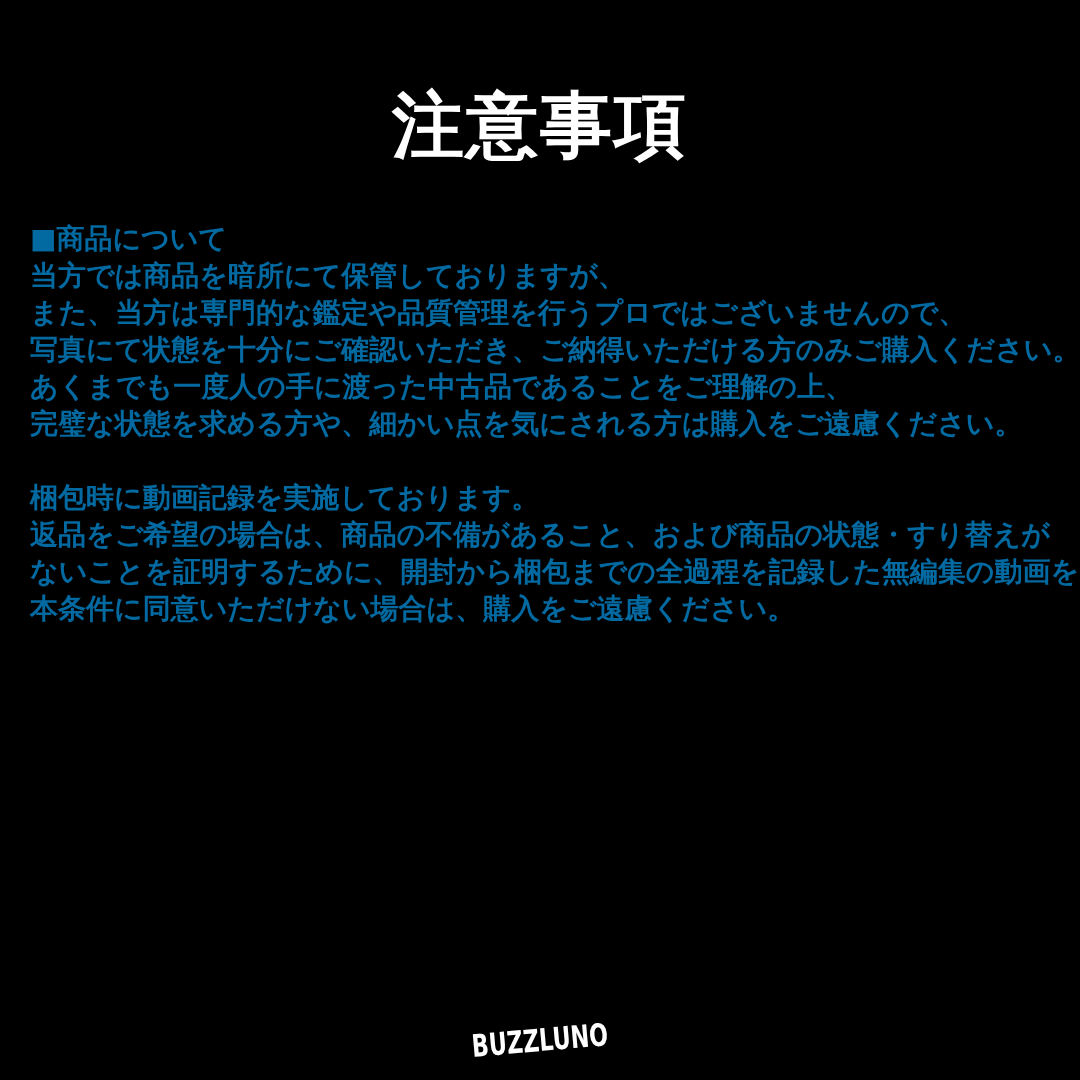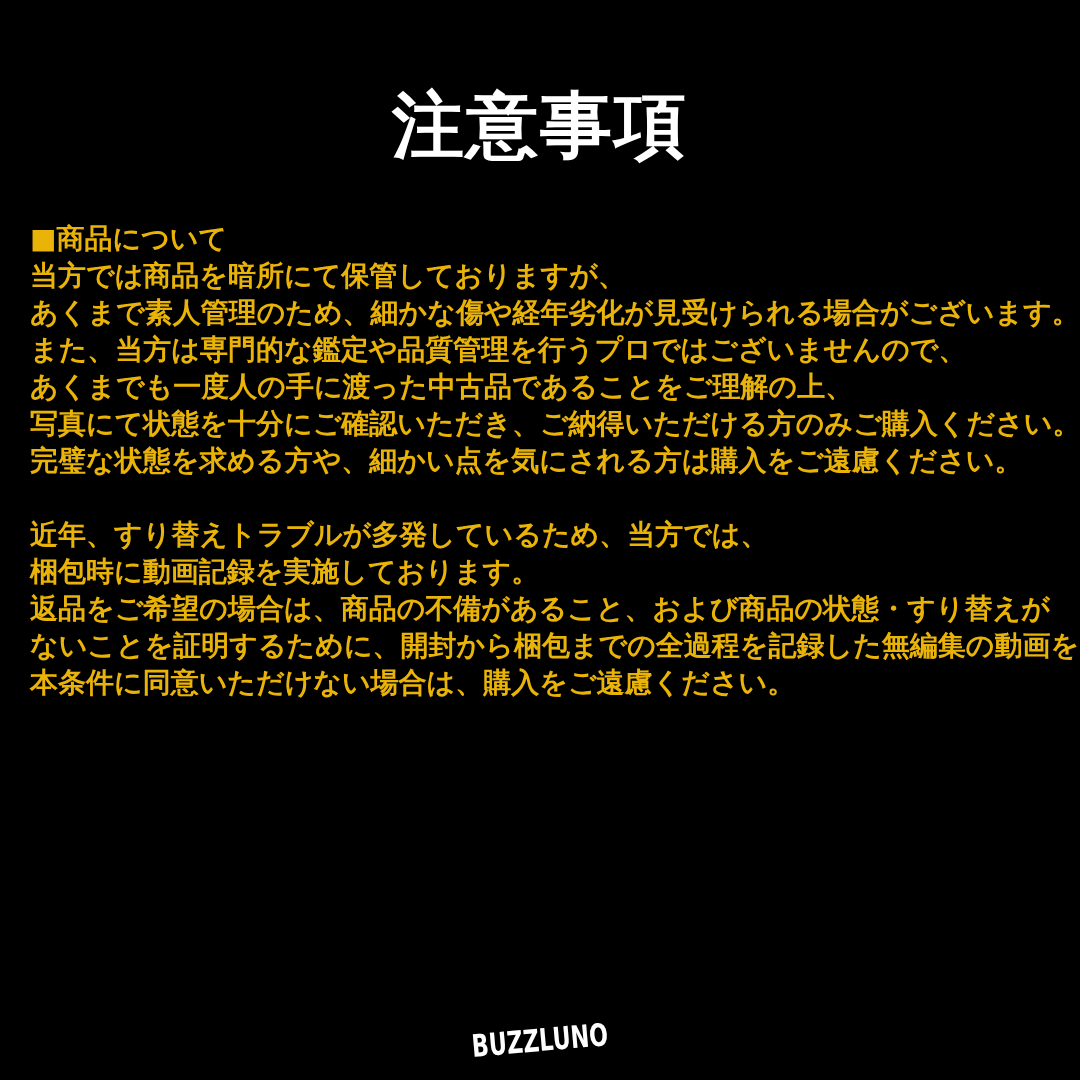--- a/index.html
+++ b/index.html
@@ -29,21 +29,21 @@
     font-weight: bold;
     font-size: 72px;
     line-height: 90px;
     letter-spacing: 2px;
   }
   .body-text {
     position: absolute;
     left: 30px;
     top: 220px;
     width: 1030px;
-    color: #eab308;
+    color: #0369a1;
     font-family: "DejaVu Sans", "Liberation Sans", sans-serif;
     font-weight: bold;
     font-size: 28px;
     line-height: 37px;
     white-space: nowrap;
   }
   .section + .section {
     margin-top: 37px;
   }
   .section-heading {
@@ -81,29 +81,27 @@
 
   <h1 class="page-title">注意事項</h1>
 
   <div class="body-text">
 
     <section class="section">
       <div class="section-heading">
         <span class="bullet">■</span><span>商品について</span>
       </div>
       <span class="text-line">当方では商品を暗所にて保管しておりますが、</span>
-      <span class="text-line">あくまで素人管理のため、細かな傷や経年劣化が見受けられる場合がございます。</span>
       <span class="text-line">また、当方は専門的な鑑定や品質管理を行うプロではございませんので、</span>
+      <span class="text-line">写真にて状態を十分にご確認いただき、ご納得いただける方のみご購入ください。</span>
       <span class="text-line">あくまでも一度人の手に渡った中古品であることをご理解の上、</span>
-      <span class="text-line">写真にて状態を十分にご確認いただき、ご納得いただける方のみご購入ください。</span>
       <span class="text-line">完璧な状態を求める方や、細かい点を気にされる方は購入をご遠慮ください。</span>
     </section>
 
     <section class="section">
-      <span class="text-line">近年、すり替えトラブルが多発しているため、当方では、</span>
       <span class="text-line">梱包時に動画記録を実施しております。</span>
       <span class="text-line">返品をご希望の場合は、商品の不備があること、および商品の状態・すり替えが</span>
       <span class="text-line">ないことを証明するために、開封から梱包までの全過程を記録した無編集の動画を</span>
       <span class="text-line">本条件に同意いただけない場合は、購入をご遠慮ください。</span>
     </section>
 
   </div>
 
   <div class="brand-footer">
     <span class="brand-mark">BUZZLUNO</span>

